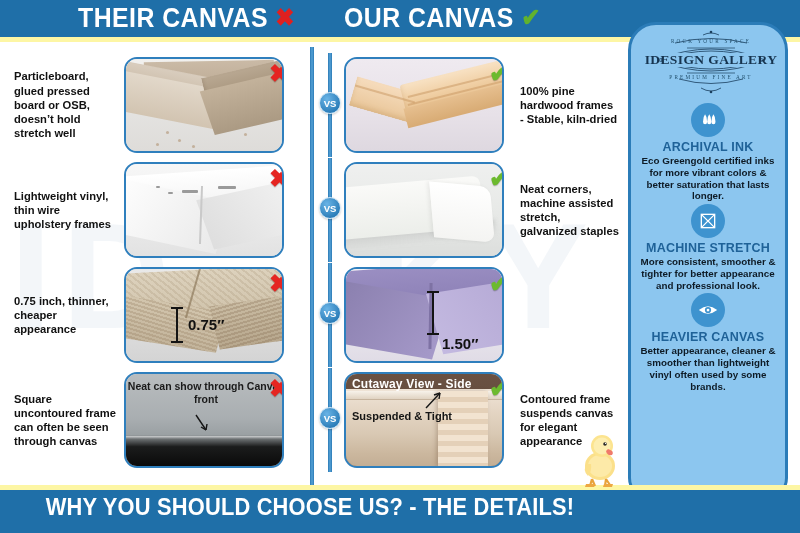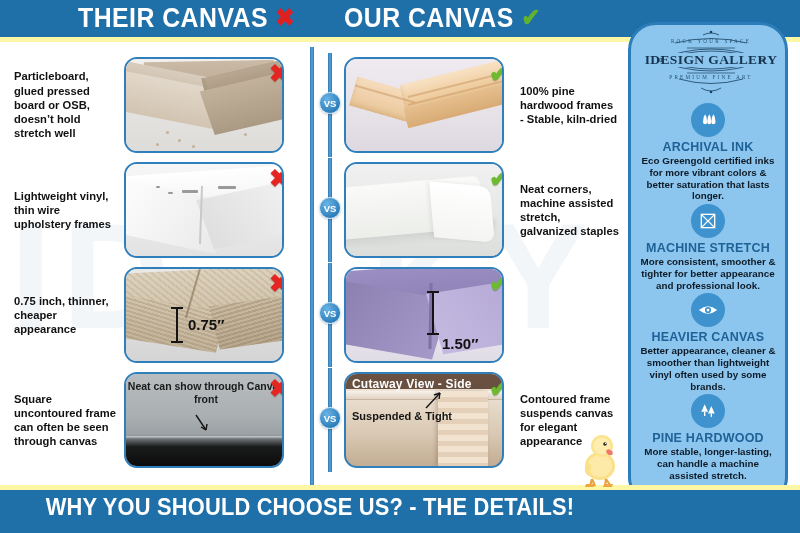--- a/index.html
+++ b/index.html
@@ -620,32 +620,20 @@
         <svg viewBox="0 0 24 24" width="22" height="22">
           <path d="M2 12 q10 -8 20 0 q-10 8 -20 0 z" fill="#fff"></path>
           <circle cx="12" cy="12" r="3.4" fill="#3e93cf"></circle>
           <circle cx="12" cy="12" r="1.5" fill="#fff"></circle>
         </svg>
       </div>
       <div class="feat-title">HEAVIER CANVAS</div>
       <div class="feat-desc">Better appearance, cleaner &amp; smoother than lightweight vinyl often used by some brands.</div>
     </div>
 
-    <div class="feature">
-      <div class="feat-icon">
-        <svg viewBox="0 0 24 24" width="20" height="20">
-          <path d="M8 4 L12 13 H4 Z" fill="#fff"></path>
-          <rect x="7.2" y="13" width="1.6" height="5" fill="#fff"></rect>
-          <path d="M16 6 L20 15 H12 Z" fill="#fff"></path>
-          <rect x="15.2" y="15" width="1.6" height="4" fill="#fff"></rect>
-        </svg>
-      </div>
-      <div class="feat-title">PINE HARDWOOD</div>
-      <div class="feat-desc">More stable, longer-lasting, can handle a machine assisted stretch.</div>
-    </div>
   </div>
 
   <div id="footer">
     <div class="ftr-top-line"></div>
     <div id="footer-text">WHY YOU SHOULD CHOOSE US? - THE DETAILS!</div>
   </div>
 
 </div>
 
 </body></html>

